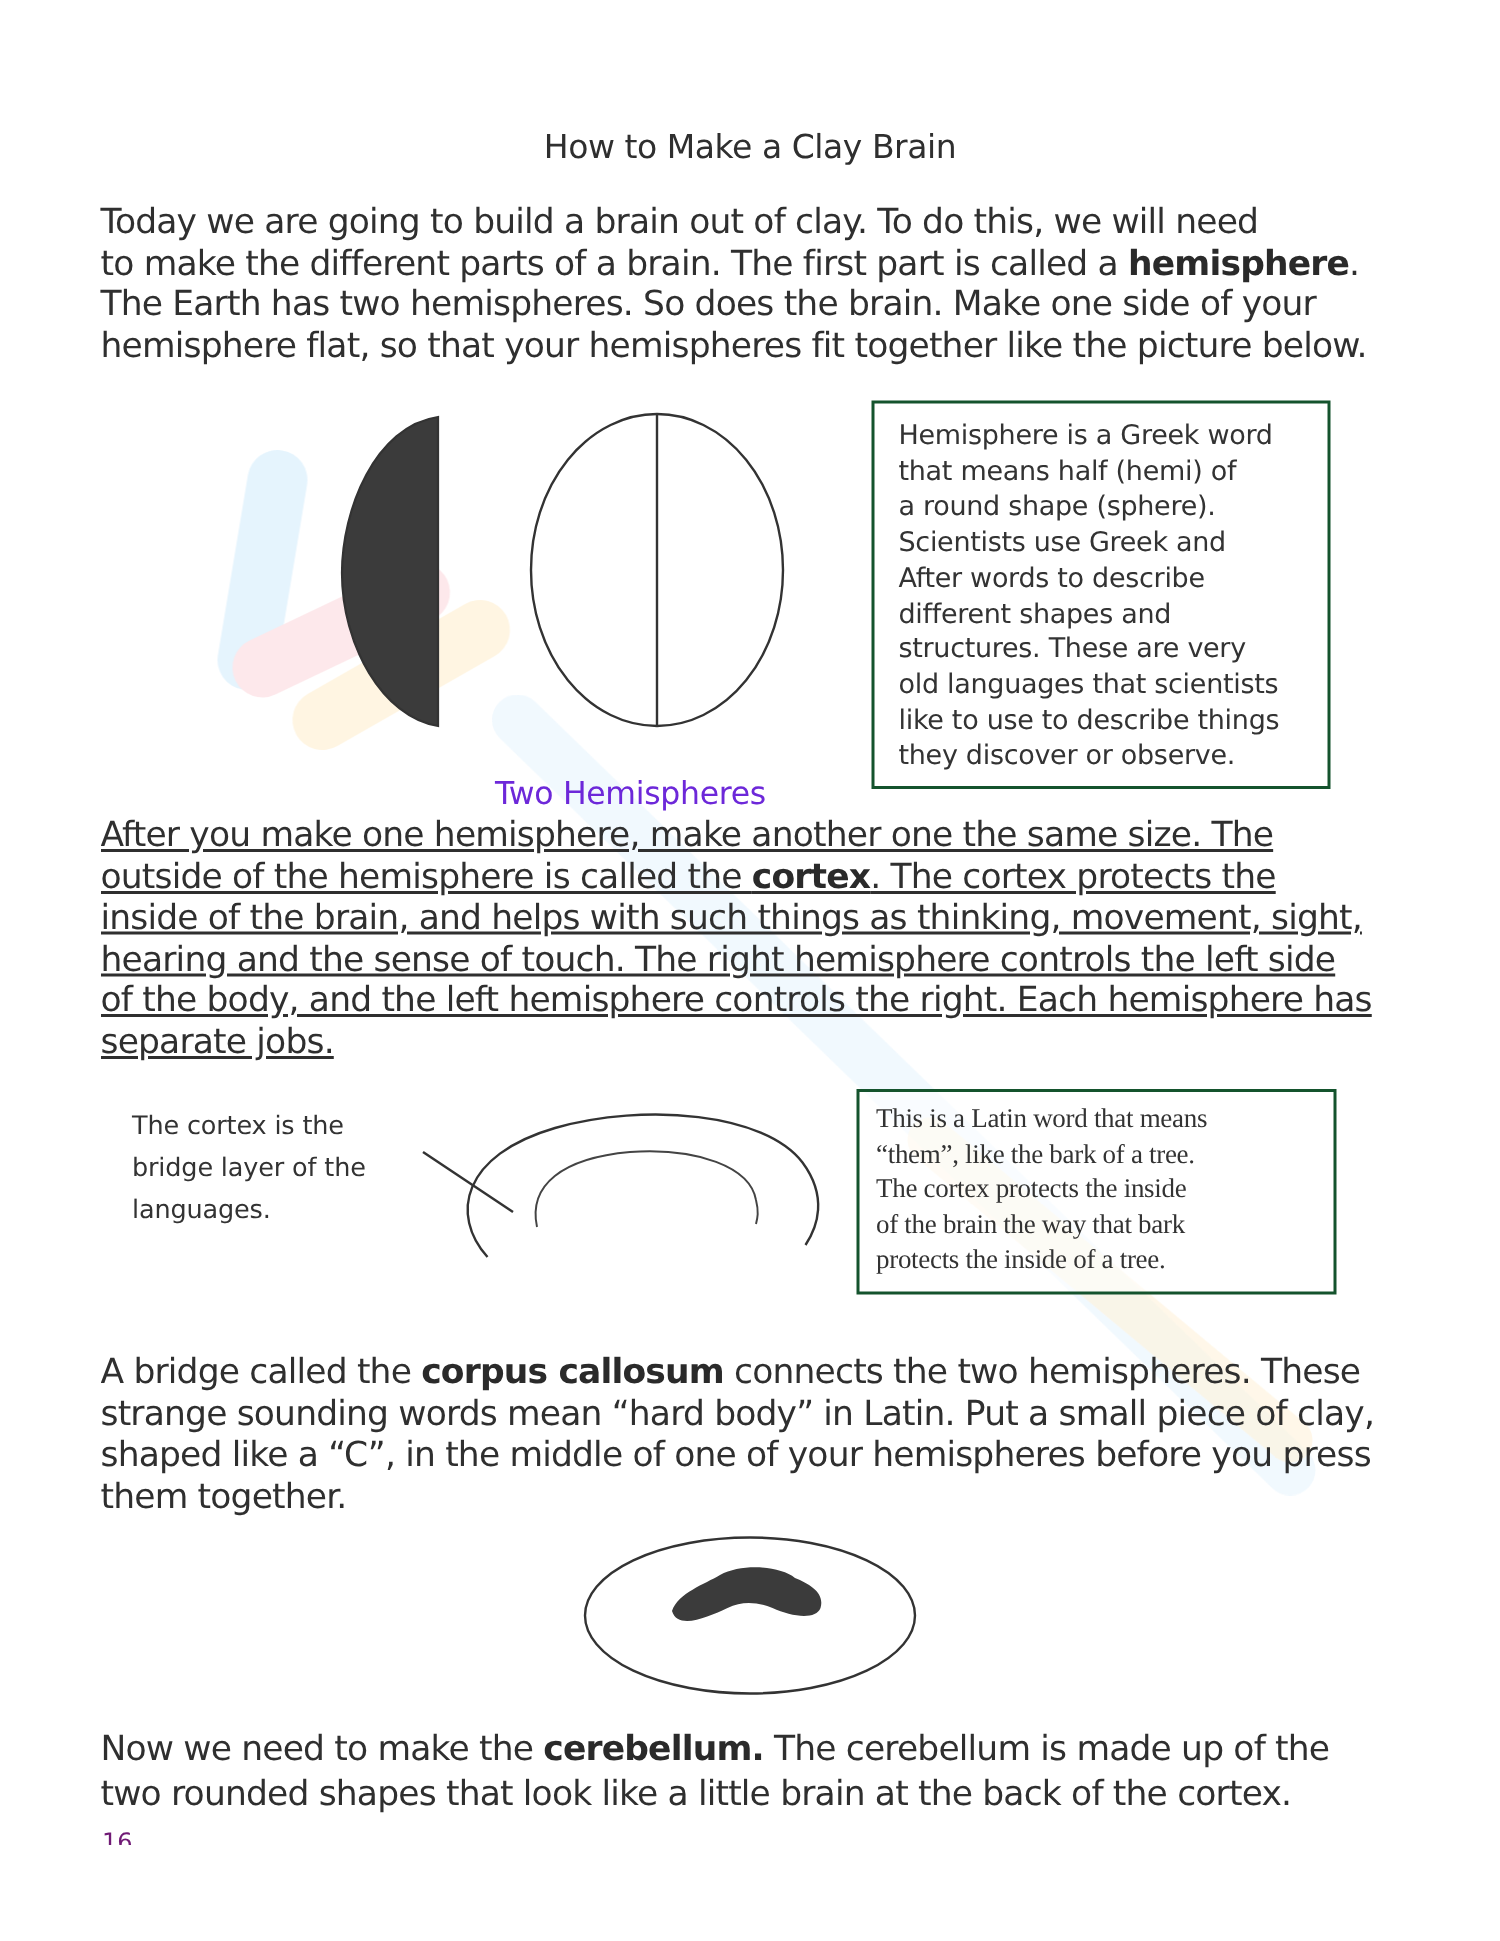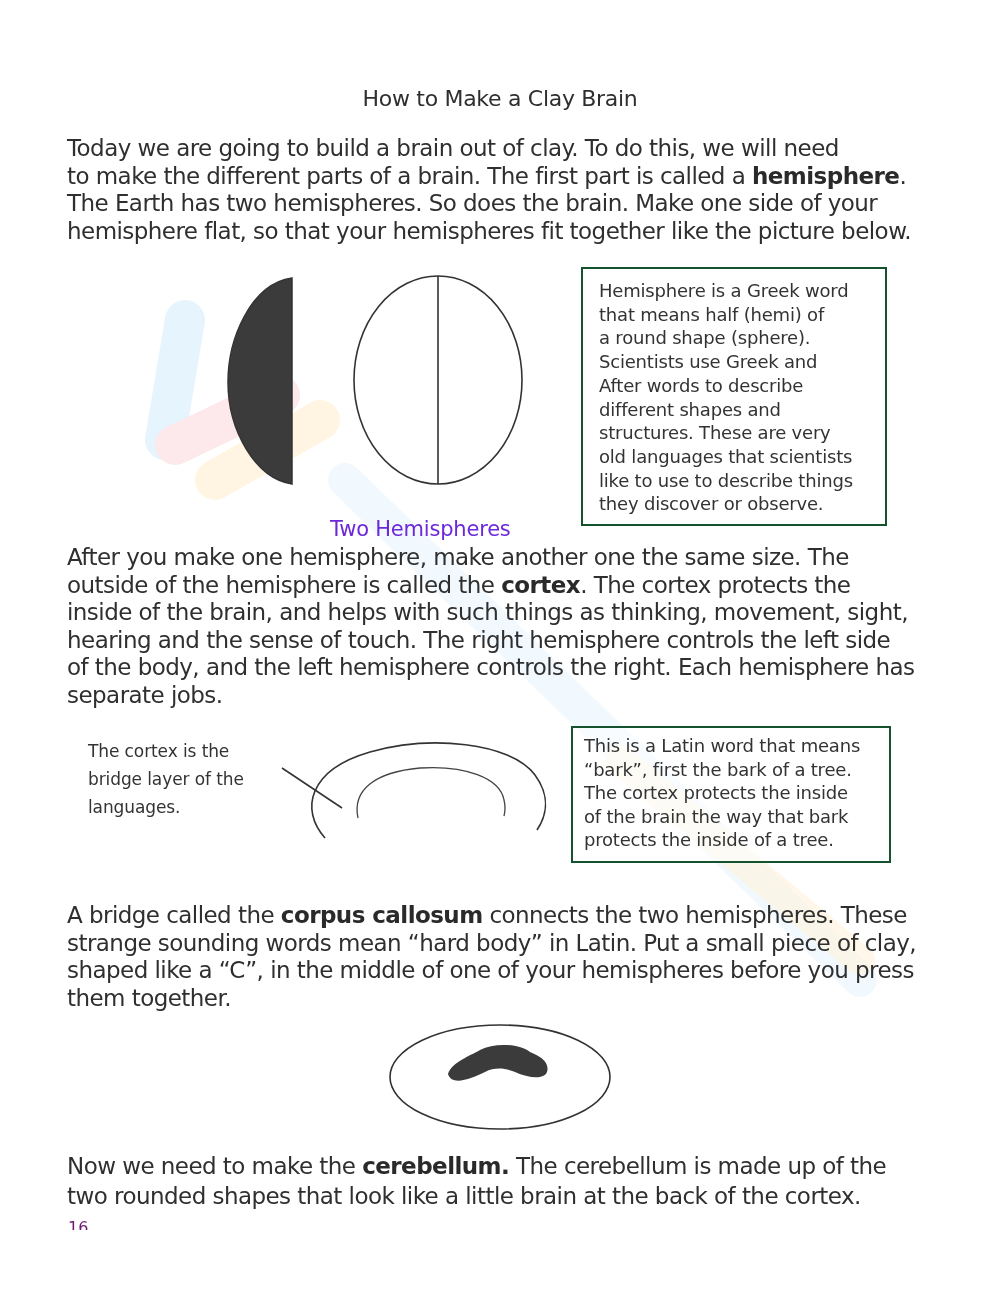--- a/index.html
+++ b/index.html
@@ -7,30 +7,30 @@
            font-family: "DejaVu Sans", sans-serif; color: #3a3a3a; }
     .page { position: absolute; left: 0; top: 0; width: 1000px; height: 1294px; }
     .watermark { position: absolute; left: 0; top: 0; width: 1000px; height: 1294px; pointer-events: none; z-index: 0; }
     .title { position: absolute; left: 0; width: 1000px; top: 86px; text-align: center;
              font-size: 22px; font-weight: normal; color: #2f2f2f; letter-spacing: -0.3px; margin: 0; }
     .para { position: absolute; left: 67px; font-size: 23px; line-height: 27.5px; color: #2f2f2f;
             letter-spacing: -0.55px; white-space: nowrap; margin: 0; z-index: 1; }
     .para b { font-weight: bold; color: #2a2a2a; }
     .para .line { display: block; }
     .p1 { top: 135px; }
-    .p2 { top: 544px; }
+    .p2 { top: 544px; text-decoration: underline; }
     .p3 { top: 902px; }
     .p4 { top: 1151px; line-height: 30px; }
     .box { position: absolute; border: 2px solid #14532d; background: rgba(255,255,255,0.55); z-index: 1;
            font-size: 18px; color: #333; letter-spacing: -0.2px; }
     .box .line { display: block; white-space: nowrap; }
     .box1 { left: 581px; top: 267px; width: 302px; height: 255px; padding: 0; }
     .box1 .inner { position: absolute; left: 16px; top: 10px; line-height: 23.7px; }
     .box2 { left: 571px; top: 726px; width: 316px; height: 133px; }
-    .box2 .inner { position: absolute; left: 11px; top: 6px; line-height: 23.5px; }
+    .box2 .inner { position: absolute; left: 11px; top: 6px; line-height: 23.5px; font-family: Liberation Serif, serif; }
     .caption { position: absolute; left: 330px; top: 505px; font-size: 21px; color: #6d28d9; z-index: 1; letter-spacing: -0.2px; margin-top: 12px; }
     .cortex-label { position: absolute; left: 88px; top: 737px; font-size: 17px; line-height: 28px; color: #333; z-index: 1; letter-spacing: -0.1px; }
     .cortex-label .line { display: block; white-space: nowrap; }
     .fig { position: absolute; z-index: 1; }
     .page-num { position: absolute; left: 68px; top: 1218px; font-size: 16px; color: #701a75; height: 12px; overflow: hidden; }
   </style>
 </head>
 <body>
 
 <div class="page">
@@ -92,21 +92,21 @@
   </div>
   <svg class="fig" style="left:280px; top:730px;" width="280" height="110" viewBox="0 0 280 110">
     <line x1="2" y1="38" x2="62" y2="78" stroke="#333" stroke-width="1.6"></line>
     <path d="M45 108 C20 80 28 40 90 22 C150 5 230 12 255 45 C272 68 265 88 257 100" fill="none" stroke="#333" stroke-width="1.6"></path>
     <path d="M78 88 C72 60 95 42 140 38 C185 35 220 48 224 70 C226 78 225 82 224 86" fill="none" stroke="#444" stroke-width="1.3"></path>
   </svg>
 
   <div class="box box2">
     <div class="inner">
       <span class="line">This is a Latin word that means</span>
-      <span class="line">“bark”, first the bark of a tree.</span>
+      <span class="line">“them”, like the bark of a tree.</span>
       <span class="line">The cortex protects the inside</span>
       <span class="line">of the brain the way that bark</span>
       <span class="line">protects the inside of a tree.</span>
     </div>
   </div>
 
   <p class="para p3">
     <span class="line"><span>A bridge called the </span><b>corpus callosum</b><span> connects the two hemispheres. These</span></span>
     <span class="line"><span>strange sounding words mean “hard body” in Latin. Put a small piece of clay,</span></span>
     <span class="line"><span>shaped like a “C”, in the middle of one of your hemispheres before you press</span></span>

